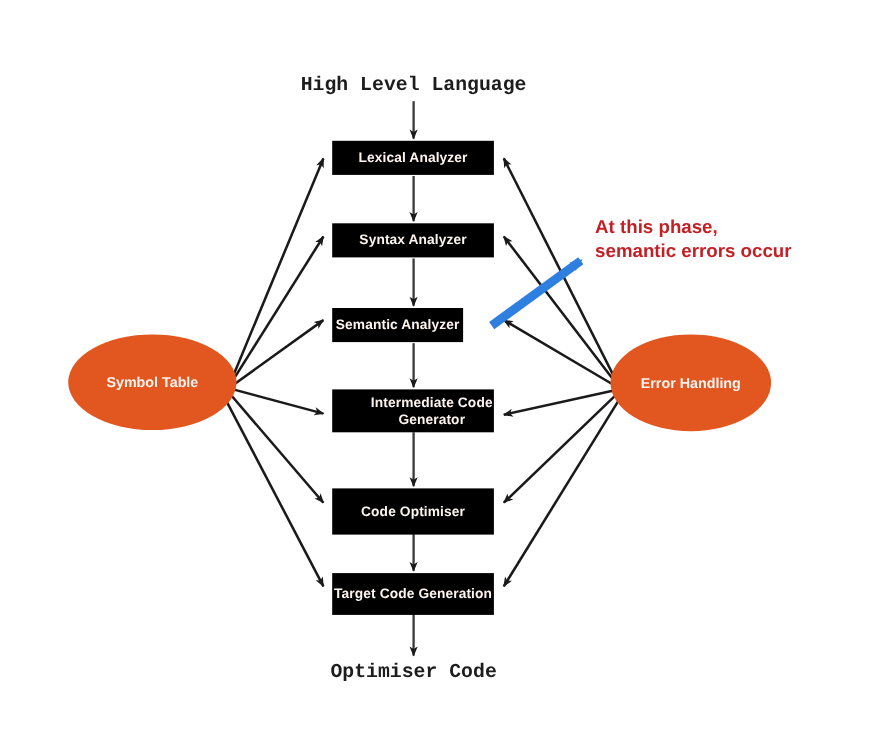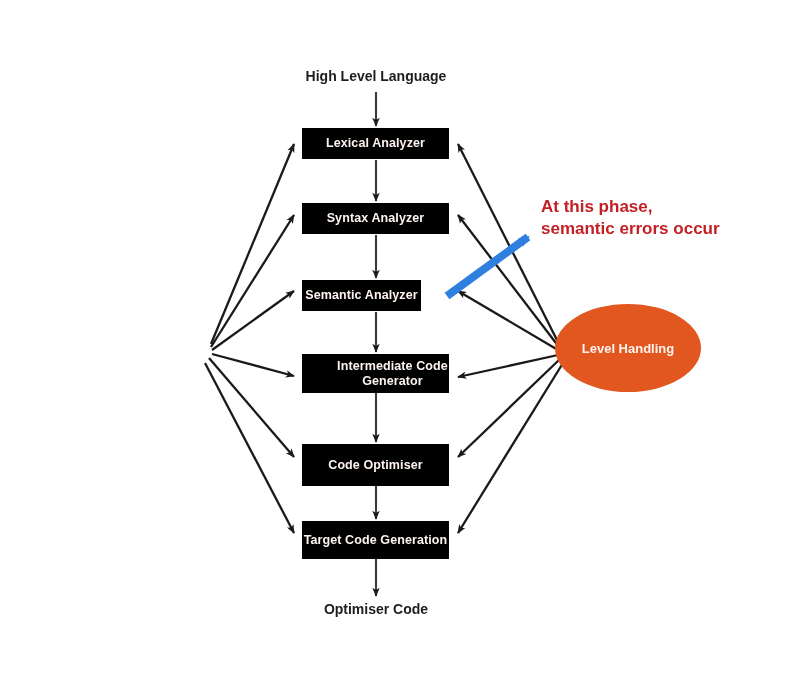--- a/index.html
+++ b/index.html
@@ -32,24 +32,25 @@
     display:flex;align-items:center;justify-content:center;
     text-align:center;
     font-weight:bold;
     font-size:13px;
     z-index:5;
   }
   .io-label{
     position:absolute;
     color:#1d1d1d;
     font-weight:bold;
-    font-size:14px;
+    font-size:18px;
     text-align:center;
     white-space:nowrap;
     z-index:4;
+    font-family:Liberation Mono, monospace;
   }
   .note-text{
     position:absolute;
     color:#C32026;
     font-weight:bold;
     font-size:17px;
     line-height:1.32;
     text-align:left;
     white-space:pre-line;
     z-index:6;
@@ -110,19 +111,20 @@
   <div class="phase-box" style="left:302px;top:203px;width:147px;height:31px;text-align:center;">Syntax Analyzer</div>
 
   <div class="phase-box" style="left:302px;top:280px;width:119px;height:31px;">Semantic Analyzer</div>
 
   <div class="phase-box" style="left:302px;top:354px;width:147px;height:39px;padding-left:34px;">Intermediate Code Generator</div>
 
   <div class="phase-box" style="left:302px;top:444px;width:147px;height:42px;">Code Optimiser</div>
 
   <div class="phase-box" style="left:302px;top:521px;width:147px;height:38px;">Target Code Generation</div>
 
+  <div class="ellipse-node" style="left:62px;top:304px;width:153px;height:87px;">Symbol Table</div>
 
-  <div class="ellipse-node" style="left:555px;top:304px;width:146px;height:88px;">Level Handling</div>
+  <div class="ellipse-node" style="left:555px;top:304px;width:146px;height:88px;">Error Handling</div>
 
   <div class="note-text" style="left:541px;top:196px;width:230px;">At this phase,
 semantic errors occur</div>
 
 </div>
 
 </body></html>

